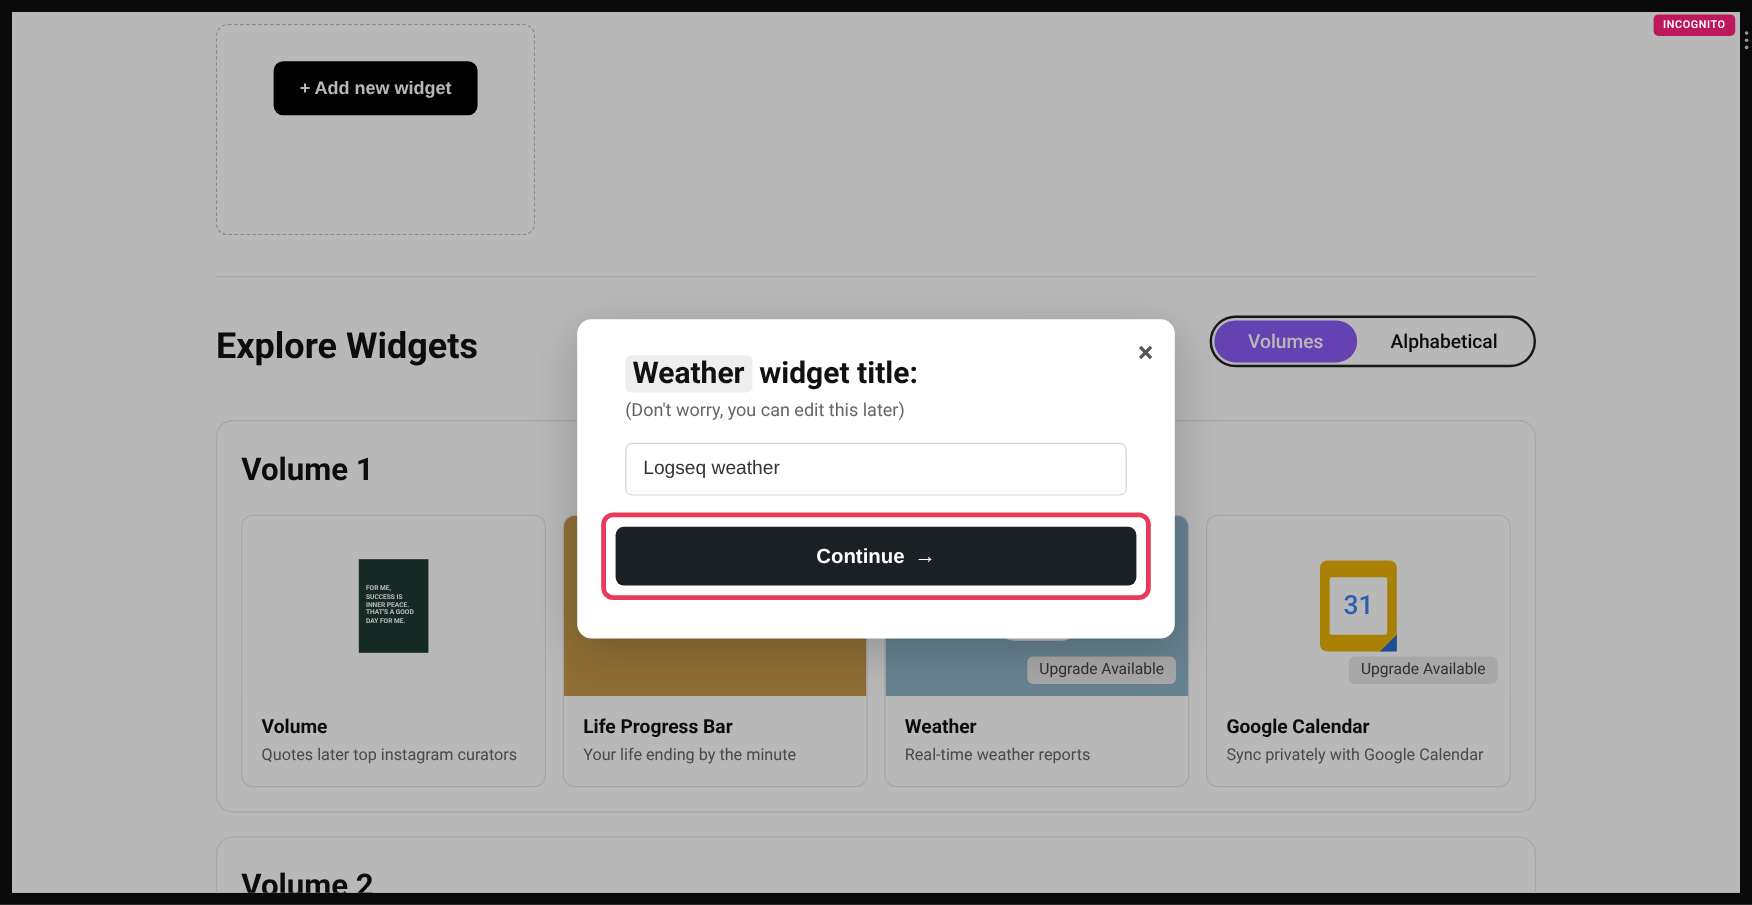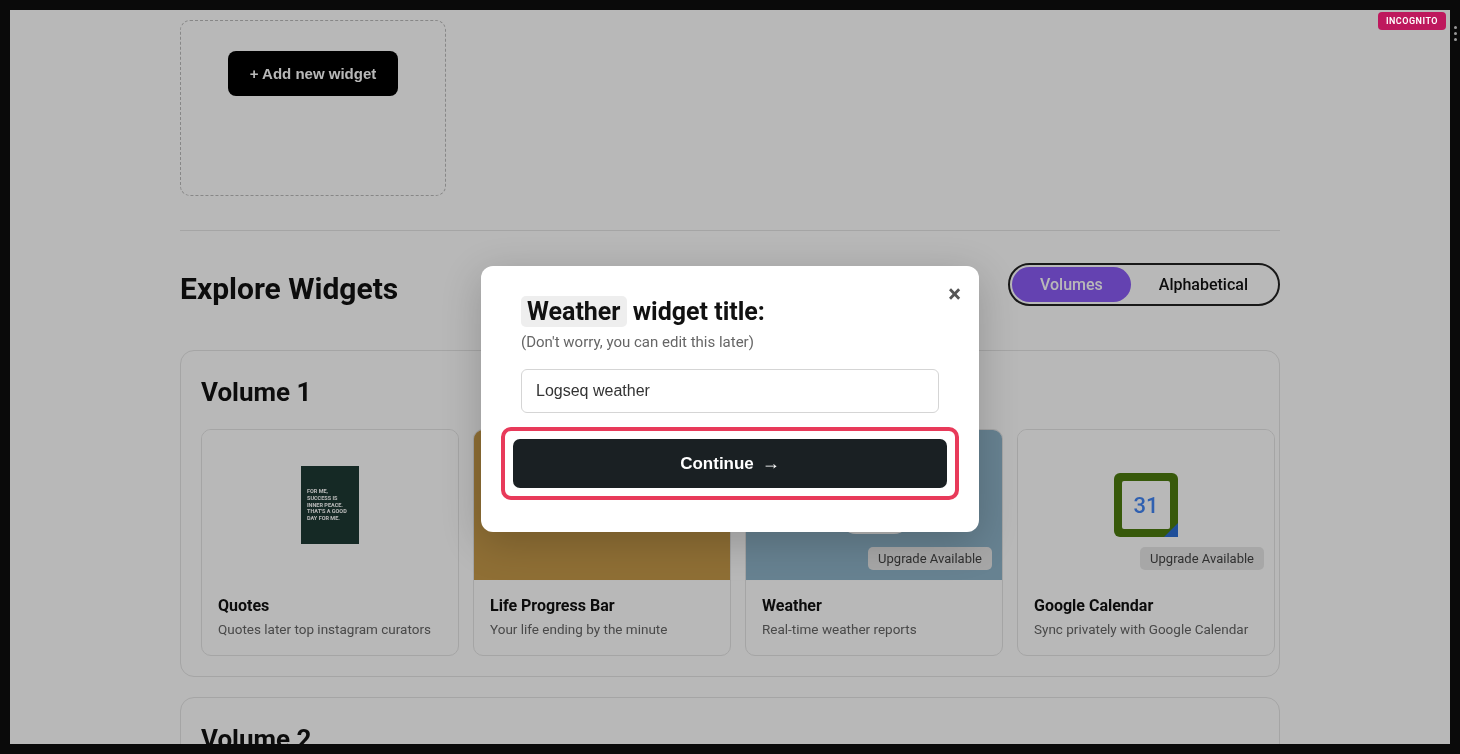--- a/index.html
+++ b/index.html
@@ -110,21 +110,21 @@
   background: #8b5cf6;
   color: #fff;
 }
 .toggle-item.inactive {
   color: #111;
 }
 .volume-section {
   margin-top: 44px;
   border: 1px solid #e5e5e5;
   border-radius: 14px;
-  padding: 26px 4px 20px 20px;
+  padding: 26px 20px 20px 20px;
 }
 .volume-title {
   font-size: 26px;
   font-weight: 700;
   margin-bottom: 22px;
   color: #111;
 }
 .cards {
   display: grid;
   grid-template-columns: repeat(4, 1fr);
@@ -191,22 +191,22 @@
 }
 .cloud::before, .cloud::after {
   content: "";
   position: absolute;
   background: #fff;
   border-radius: 50%;
 }
 .cloud::before { width: 30px; height: 30px; top: -14px; left: 12px; }
 .cloud::after { width: 24px; height: 24px; top: -10px; left: 36px; }
 .gcal-icon {
-  width: 64px; height: 64px;
-  background: #4d7c0f;
+  width: 64px; height: 76px;
+  background: #eab308;
   border-radius: 6px;
   position: relative;
   display: flex;
   align-items: center;
   justify-content: center;
 }
 .gcal-inner {
   width: 48px; height: 48px;
   background: #fff;
   color: #4285f4;
@@ -354,21 +354,21 @@
       <div class="volume-title">Volume 1</div>
       <div class="cards">
 
         <div class="card card-quotes">
           <div class="card-preview">
             <div class="quote-box">
               <div class="quote-text">FOR ME, SUCCESS IS INNER PEACE. THAT'S A GOOD DAY FOR ME.</div>
             </div>
           </div>
           <div class="card-body">
-            <div class="card-title">Quotes</div>
+            <div class="card-title">Volume</div>
             <div class="card-desc">Quotes later top instagram curators</div>
           </div>
         </div>
 
         <div class="card card-life">
           <div class="card-preview">
             <div class="life-bar">
               <div class="life-fill"></div>
             </div>
           </div>

